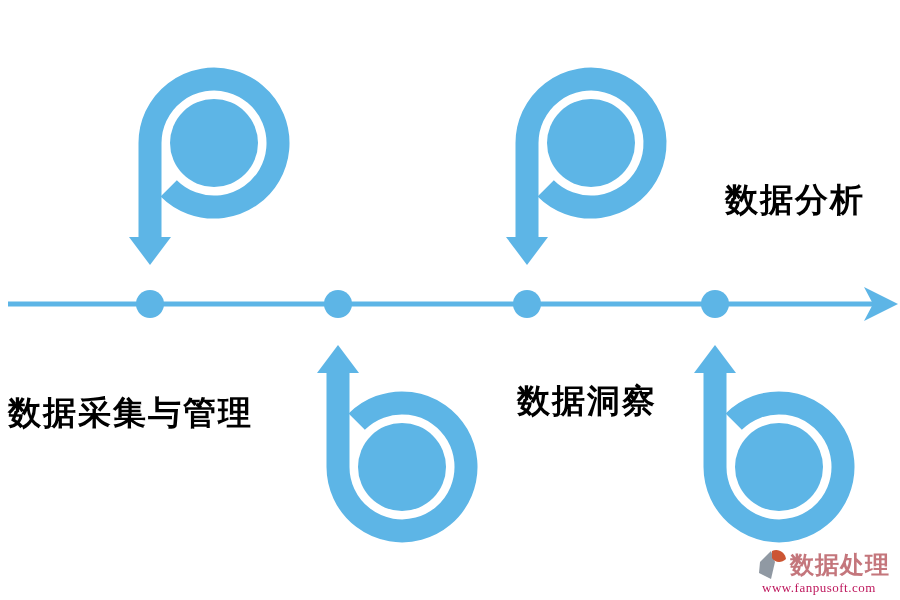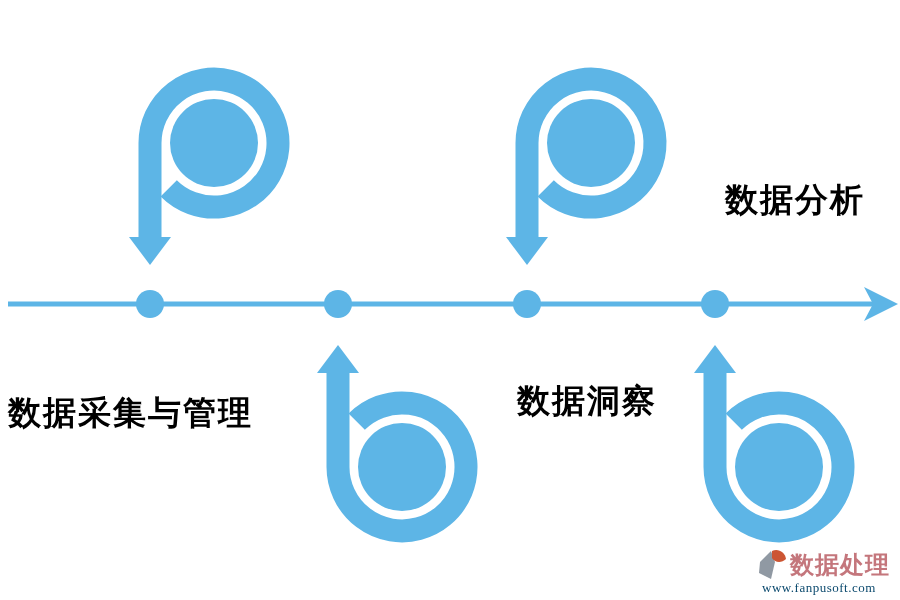--- a/index.html
+++ b/index.html
@@ -49,21 +49,21 @@
     gap: 2px;
   }
   .watermark-brand {
     color: #c4767c;
     font-weight: bold;
     font-size: 24px;
     letter-spacing: 1px;
     white-space: nowrap;
   }
   .watermark-url {
-    color: #0c4a6e;
+    color: #be185d;
     font-family: "Liberation Serif", "DejaVu Serif", serif;
     font-size: 13px;
     letter-spacing: 0.5px;
     margin-top: -1px;
     padding-left: 4px;
     white-space: nowrap;
   }
 </style>
 </head>
 <body>

